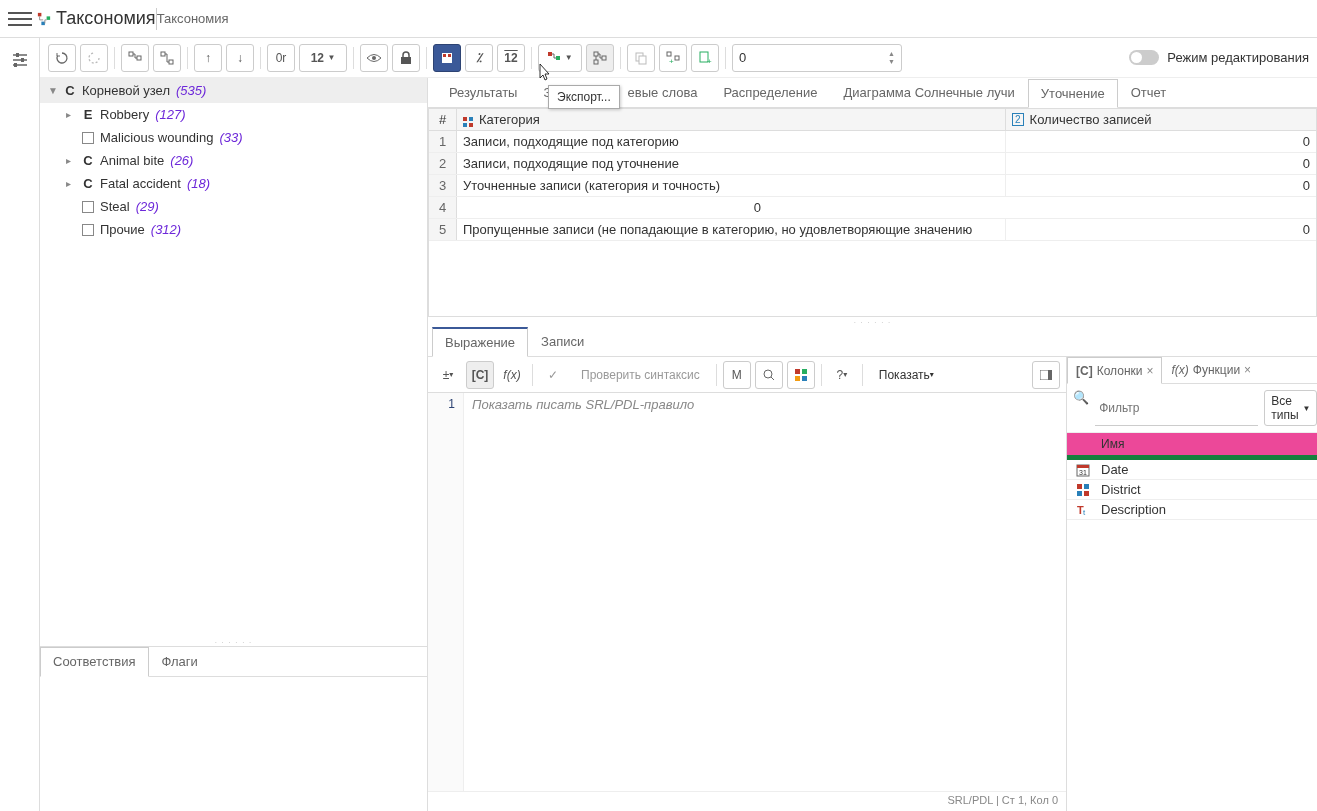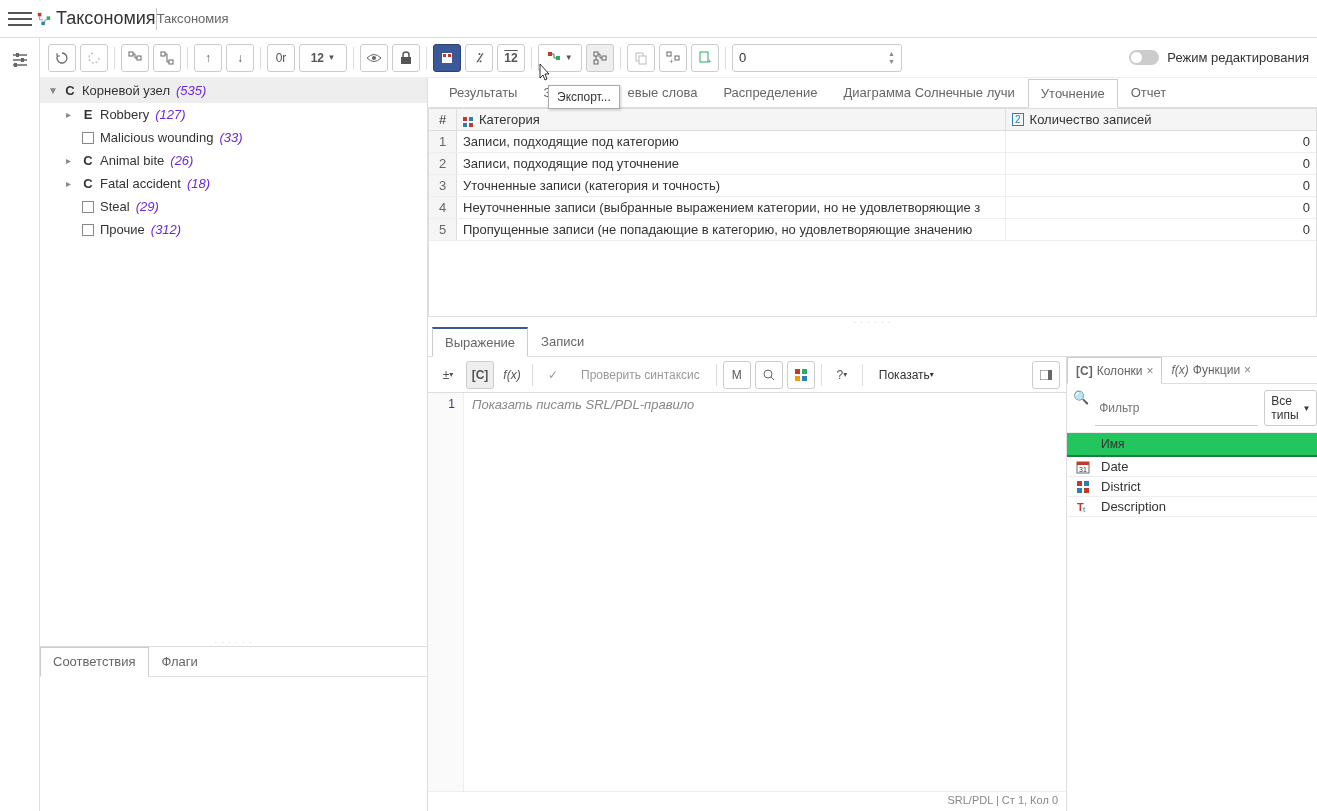--- a/index.html
+++ b/index.html
@@ -85,21 +85,21 @@
 .expr-code { flex: 1; padding: 4px 8px; font-style: italic; color: #888; }
 .expr-status { height: 20px; border-top: 1px solid #eee; text-align: right; padding: 2px 8px; font-size: 11px; color: #888; }
 
 .columns-panel { width: 250px; display: flex; flex-direction: column; }
 .col-tabs { display: flex; border-bottom: 1px solid #ddd; }
 .col-tab { padding: 5px 8px; font-size: 12px; color: #666; display: flex; align-items: center; gap: 4px; border: 1px solid transparent; cursor: pointer; }
 .col-tab.active { border: 1px solid #ccc; border-bottom-color: #fff; background: #fff; margin-bottom: -1px; }
 .col-filter-row { display: flex; padding: 6px; gap: 6px; border-bottom: 1px solid #eee; }
 .col-filter-input { flex: 1; border: none; border-bottom: 1px solid #ccc; padding: 3px 4px; font-size: 12px; color: #888; }
 .col-type-select { border: 1px solid #ccc; border-radius: 3px; padding: 3px 6px; font-size: 12px; display: flex; align-items: center; gap: 4px; cursor: pointer; }
-.col-list-header { background: #22c55e; padding: 4px 6px 4px 34px; border-bottom: 2px solid #15803d; font-size: 12px; }
+.col-list-header { background: #ec4899; padding: 4px 6px 4px 34px; border-bottom: 5px solid #15803d; font-size: 12px; }
 .col-list-row { display: flex; align-items: center; padding: 2px 6px; border-bottom: 1px solid #eee; gap: 8px; cursor: pointer; }
 .col-icon { width: 20px; height: 14px; display: flex; align-items: center; justify-content: center; }
 
 
 .tooltip { position: absolute; background: #fff; border: 1px solid #aaa; padding: 4px 8px; font-size: 12px; box-shadow: 1px 1px 3px rgba(0,0,0,0.2); z-index: 100; }
 .cursor-pointer-img { position: absolute; z-index: 99; font-size: 16px; }
 
 .ico-svg { width: 14px; height: 14px; }
 .sq { width: 10px; height: 10px; display: inline-block; }
 </style>
@@ -351,21 +351,20 @@
                 <div class="cat-r-cat">Записи, подходящие под уточнение</div>
                 <div class="cat-r-count">0</div>
               </div>
               <div class="cat-row">
                 <div class="cat-r-num">3</div>
                 <div class="cat-r-cat">Уточненные записи (категория и точность)</div>
                 <div class="cat-r-count">0</div>
               </div>
               <div class="cat-row">
                 <div class="cat-r-num">4</div>
-                <div class="cat-r-cat">Неуточненные записи (выбранные выражением категории, но не удовлетворяющие з</div>
                 <div class="cat-r-count">0</div>
               </div>
               <div class="cat-row">
                 <div class="cat-r-num">5</div>
                 <div class="cat-r-cat">Пропущенные записи (не попадающие в категорию, но удовлетворяющие значению</div>
                 <div class="cat-r-count">0</div>
               </div>
             </div>
           <div class="grid-empty-space"></div>
         </div>

